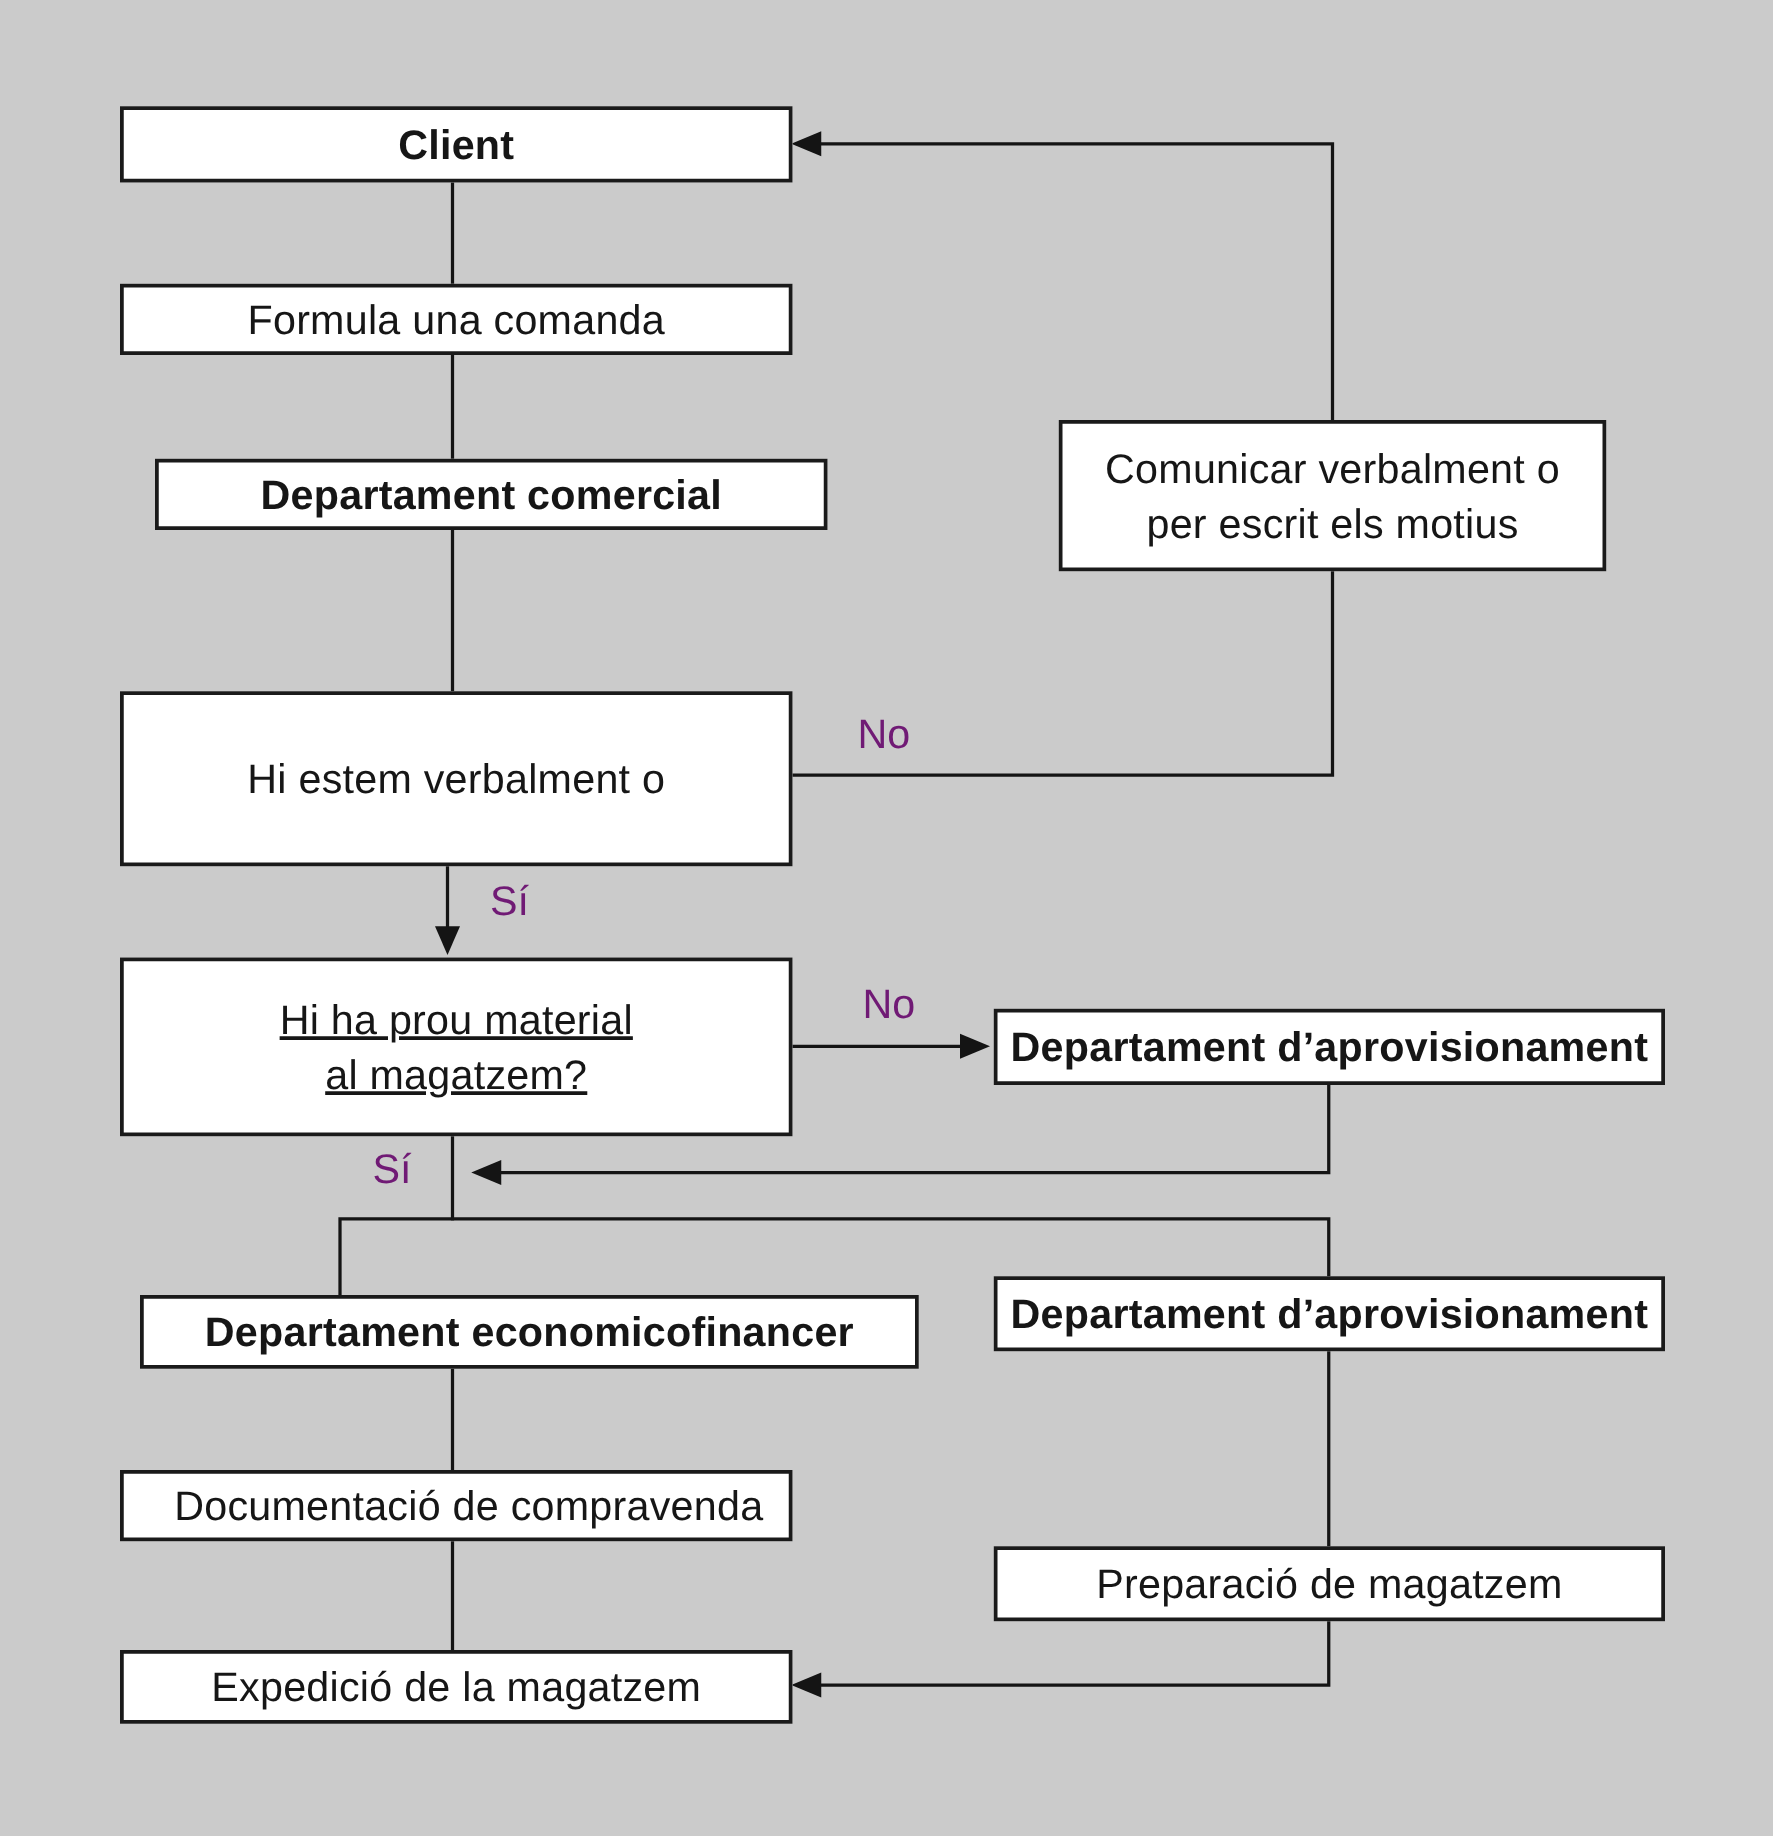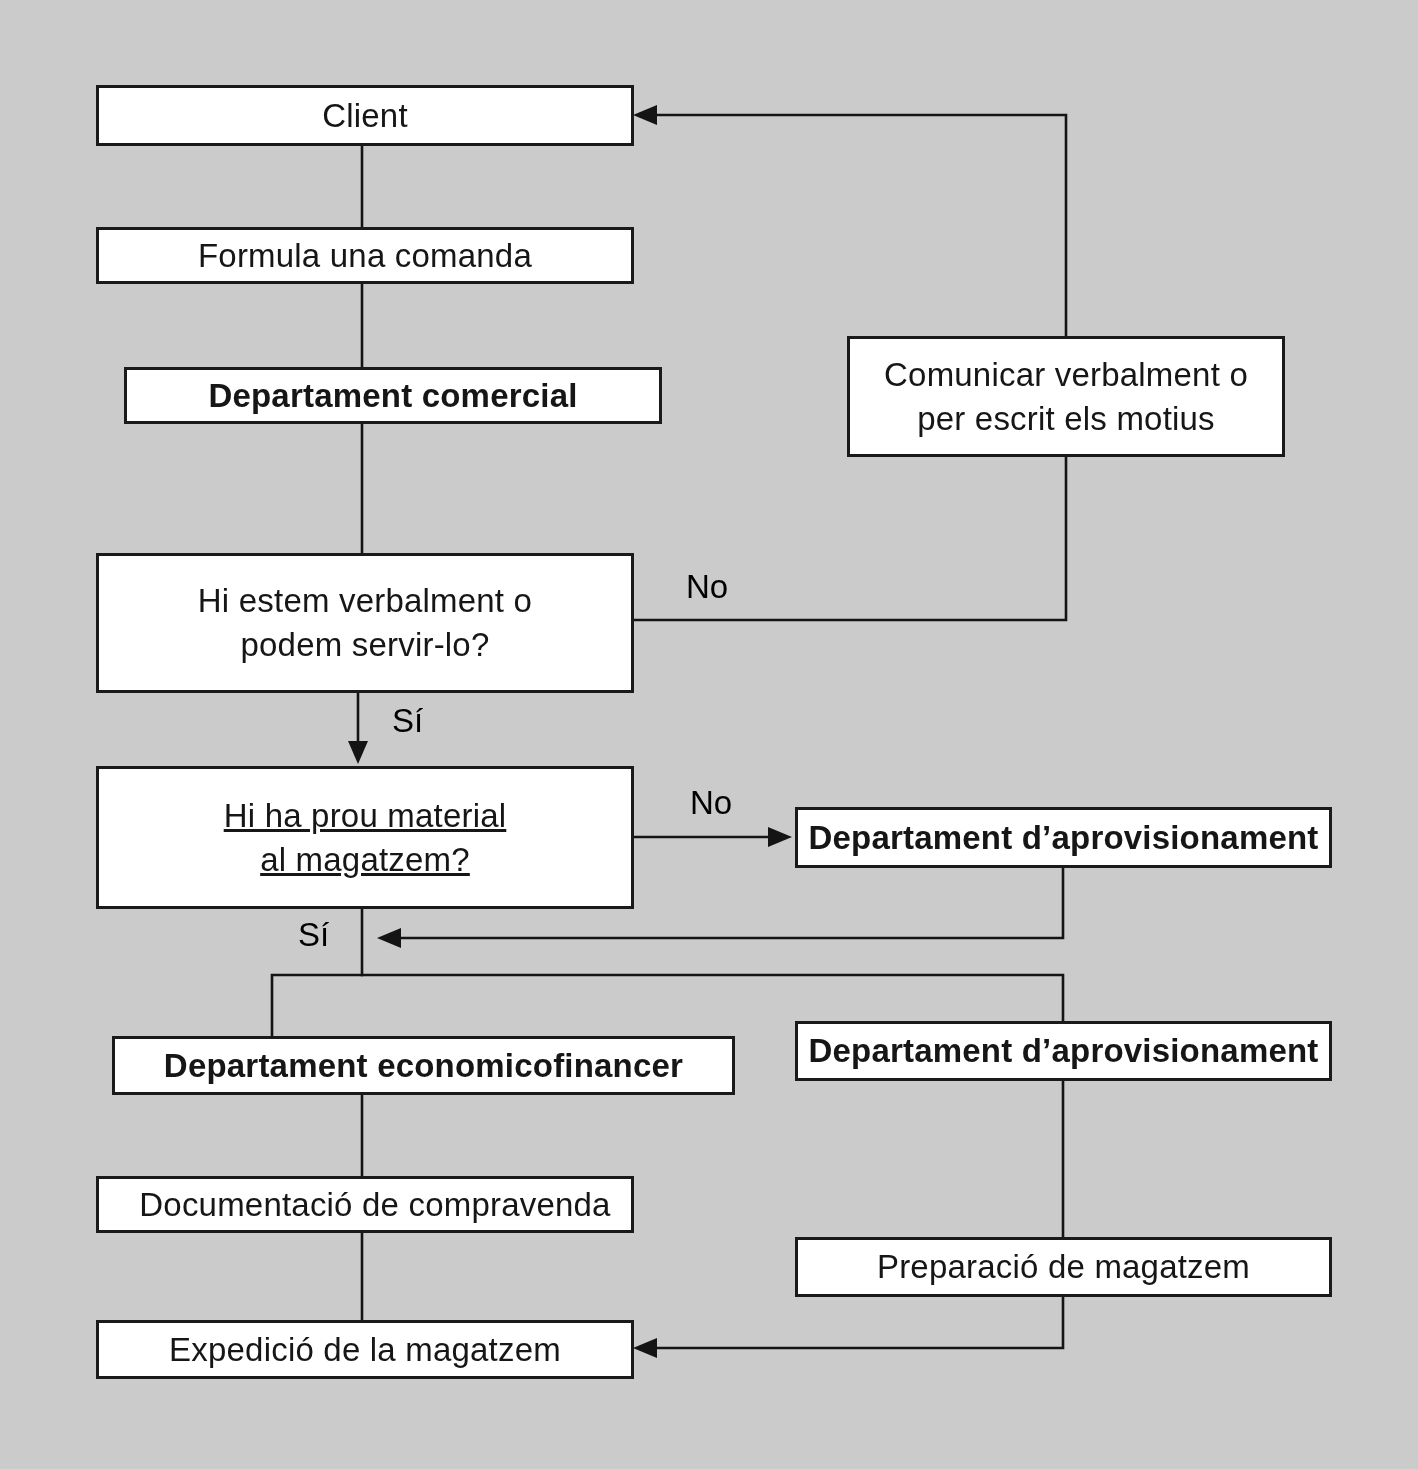--- a/index.html
+++ b/index.html
@@ -43,26 +43,26 @@
     font-size: 33px;
     line-height: 1.32;
     color: #161616;
     letter-spacing: 0.2px;
   }
   .node.bold { font-weight: bold; }
   .node span { display: block; white-space: nowrap; }
   .edge-label {
     position: absolute;
     font-size: 33px;
-    color: #000000;
+    color: #701a75;
     white-space: nowrap;
   }
 
   
-  #n-client        { left:  96px; top:   85px; width: 538px; height:  61px; }
+  #n-client        { left:  96px; top:   85px; width: 538px; height:  61px; font-weight: bold; }
   #n-formula       { left:  96px; top:  227px; width: 538px; height:  57px; }
   #n-comercial     { left:  96px; top:  367px; width: 538px; height:  57px; margin-left: 28px; }
   #n-comunicar     { left: 847px; top:  336px; width: 438px; height: 121px; }
   #n-interessats   { left:  96px; top:  553px; width: 538px; height: 140px; }
   #n-material      { left:  96px; top:  766px; width: 538px; height: 143px; text-decoration: underline; }
   #n-aprov1        { left: 795px; top:  807px; width: 537px; height:  61px; }
   #n-economicofin  { left: 112px; top: 1036px; width: 623px; height:  59px; }
   #n-aprov2        { left: 795px; top: 1021px; width: 537px; height:  60px; }
   #n-documentacio  { left:  96px; top: 1176px; width: 538px; height:  57px; padding-left: 20px; }
   #n-preparacio    { left: 795px; top: 1237px; width: 537px; height:  60px; }
@@ -127,21 +127,20 @@
     <span>Departament comercial</span>
   </div>
 
   <div class="node" id="n-comunicar">
     <span>Comunicar verbalment o</span>
     <span>per escrit els motius</span>
   </div>
 
   <div class="node" id="n-interessats">
     <span>Hi estem verbalment o</span>
-    <span>podem servir-lo?</span>
   </div>
 
   <div class="node" id="n-material">
     <span>Hi ha prou material</span>
     <span>al magatzem?</span>
   </div>
 
   <div class="node bold" id="n-aprov1">
     <span>Departament d’aprovisionament</span>
   </div>

